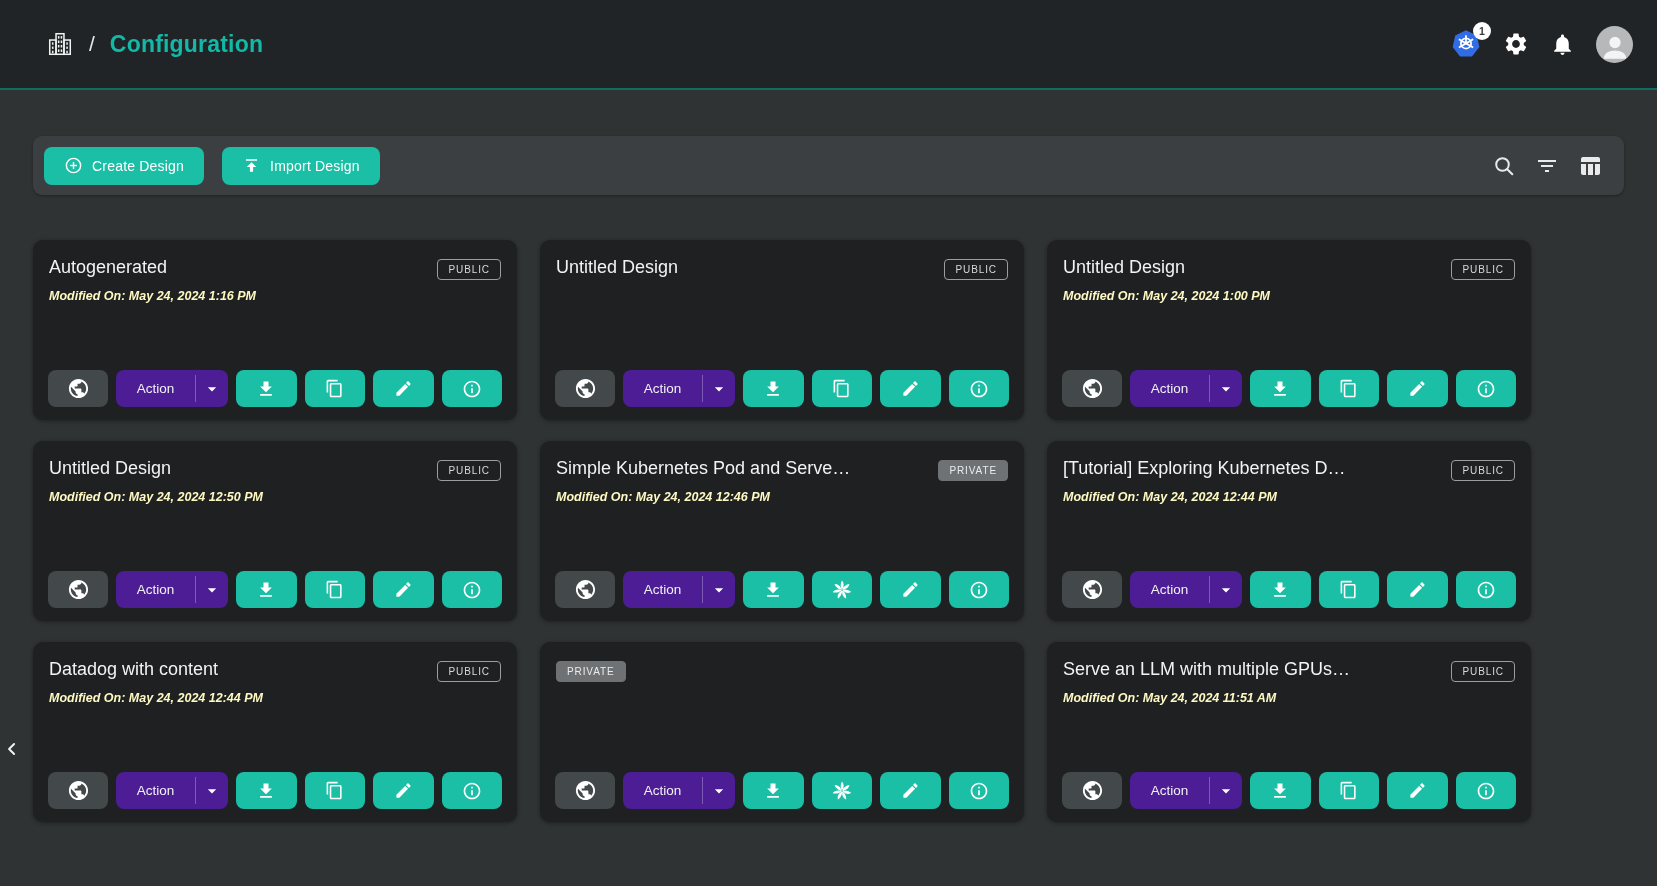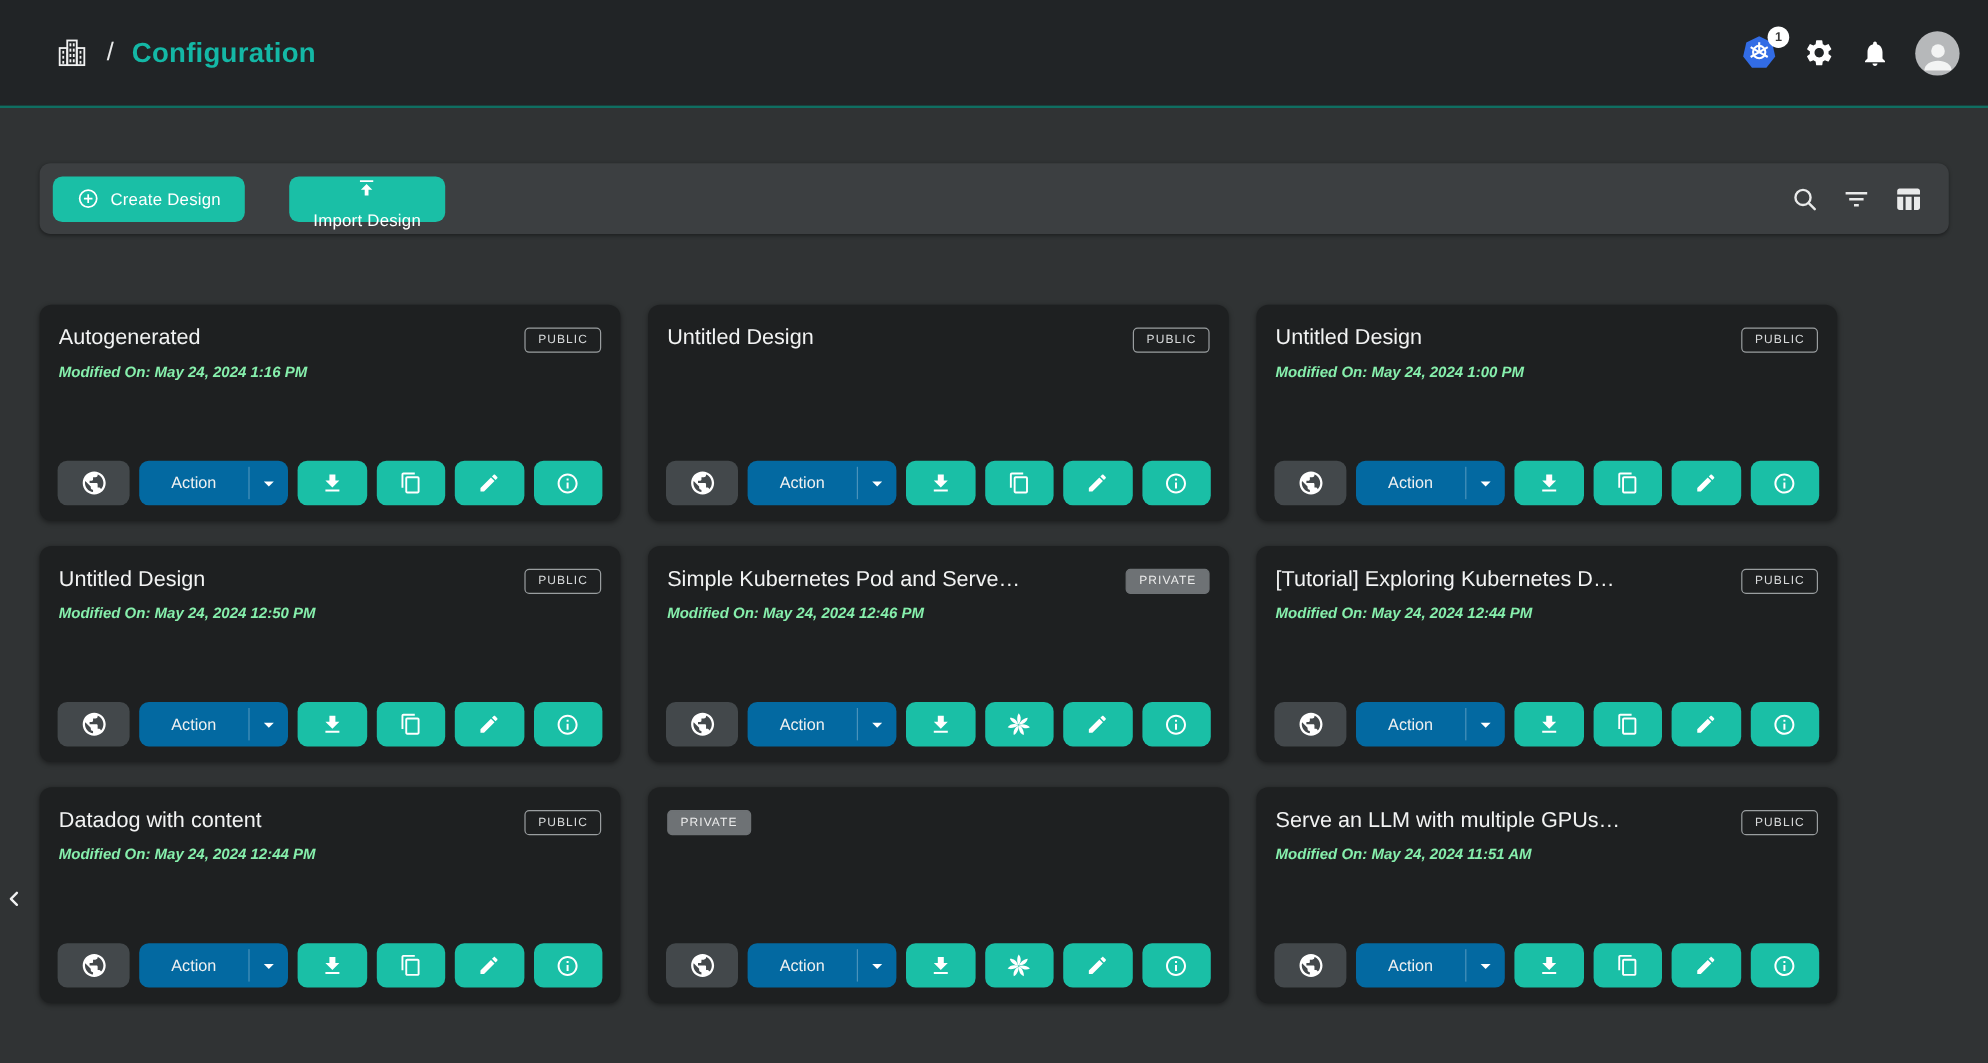--- a/index.html
+++ b/index.html
@@ -49,26 +49,26 @@
     box-shadow:0 1px 3px rgba(0,0,0,.35);
   }
   .teal-btn {
     height:38px; border:none; border-radius:8px;
     background:var(--accent); color:#fff;
     font-family:"Liberation Sans", sans-serif;
     font-size:14px; letter-spacing:.2px;
     display:flex; align-items:center; gap:9px;
     padding:0 20px; cursor:pointer;
   }
-  .teal-btn + .teal-btn { margin-left:37px;flex-direction:column; }
+  .teal-btn + .teal-btn { margin-left:18px; }
   .toolbar-right { margin-left:auto; display:flex; align-items:center; gap:19px; }
 
   
   .grid {
-    position:absolute; left:33px; top:254px;
+    position:absolute; left:33px; top:240px;
     display:grid;
     grid-template-columns:repeat(3, 484px);
     column-gap:23px; row-gap:21px;
   }
   .card {
     position:relative;
     width:484px; height:180px;
     background:#1e2021; border-radius:10px;
     padding:17px 16px;
     box-shadow:0 1px 4px rgba(0,0,0,.4);
@@ -81,34 +81,34 @@
   .badge {
     flex:none; margin-top:2px;
     font-size:10px; letter-spacing:.9px; font-weight:400;
     padding:4px 10px; border-radius:4px;
   }
   .badge.public { border:1px solid #9a9ea0; color:#d8dadb; background:transparent; }
   .badge.private { border:1px solid #6e7275; background:#6e7275; color:#ececec; }
   .card-modified {
     margin-top:9px;
     font-style:italic; font-weight:bold;
-    font-size:12.5px; color:#86efac;
+    font-size:12.5px; color:#fef9c3;
   }
   .card-actions {
     position:absolute; left:15px; right:15px; bottom:13px;
     display:flex; gap:8px; height:37px;
   }
   .abtn {
     border:none; border-radius:8px; cursor:pointer;
     display:flex; align-items:center; justify-content:center; padding:0;
   }
   .abtn.dark { background:#43484b; width:60px; flex:none; }
   .abtn.teal { background:var(--accent); flex:1; }
   .action-split {
-    flex:none; width:124px; background:#0369a1; border-radius:8px;
+    flex:none; width:112px; background:#4c1d95; border-radius:8px;
     display:flex; align-items:center; cursor:pointer;
   }
   .action-label { flex:1; text-align:center; font-size:13.5px; color:#f0f1f1; }
   .split-divider { width:1px; align-self:stretch; margin:5px 0; background:rgba(255,255,255,.28); }
   .caret { width:32px; display:flex; align-items:center; justify-content:center; }
 
   
   .collapse-ctl {
     position:absolute; left:0px; top:735px;
     background:none; border:none; cursor:pointer; padding:2px;

